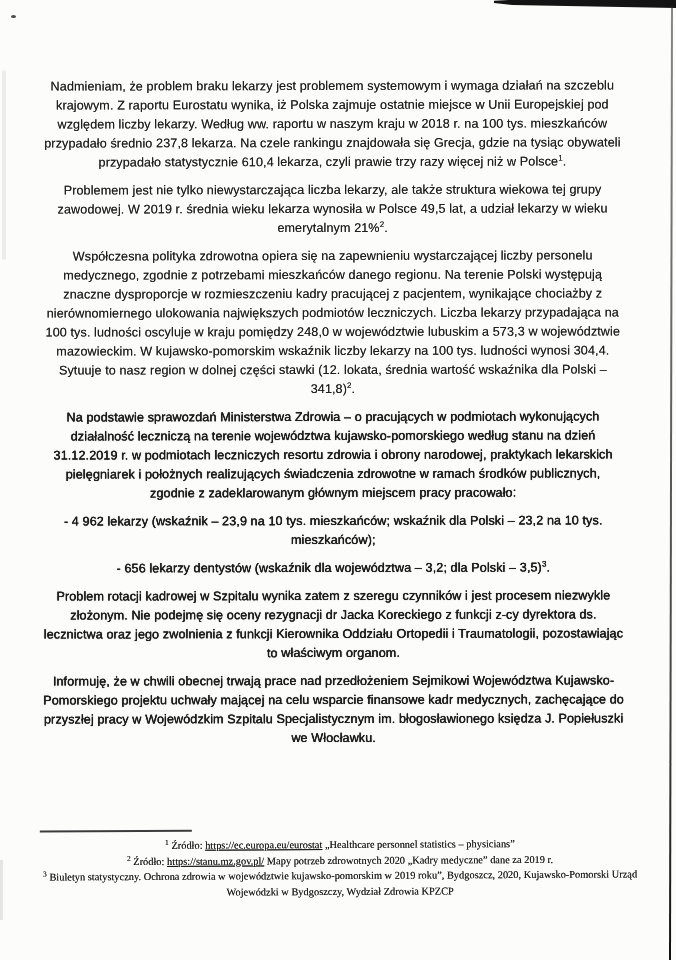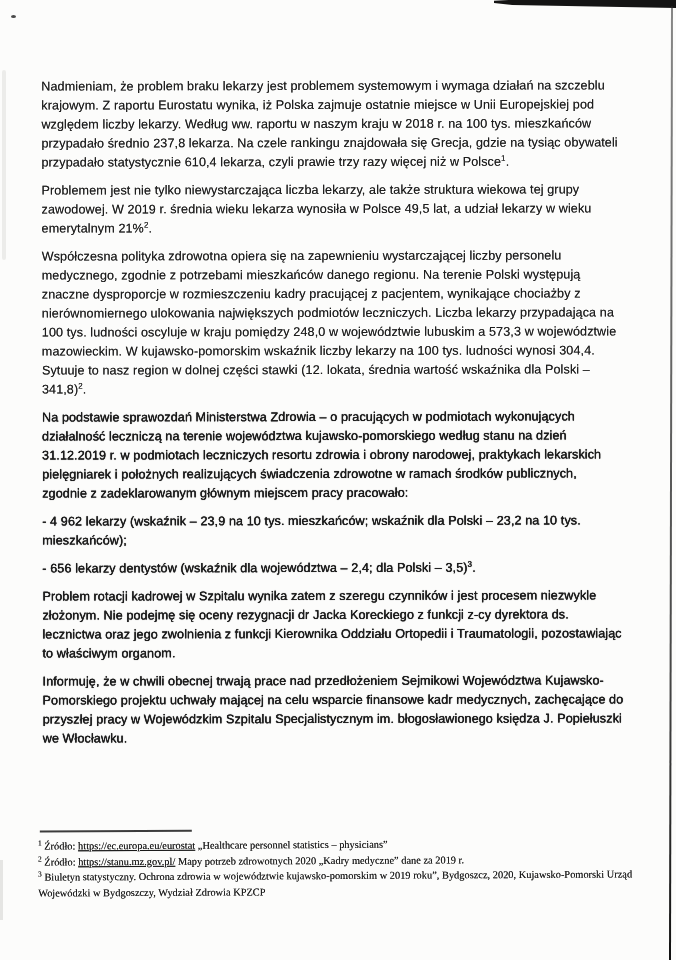--- a/index.html
+++ b/index.html
@@ -5,20 +5,21 @@
 <style>
   html, body { margin: 0; padding: 0; background: #e9e9e9; }
   .page {
     position: relative;
     width: 676px;
     height: 960px;
     margin: 0 auto;
     background: #fcfcfb;
     overflow: hidden;
     font-family: "Liberation Sans", sans-serif;
+    text-align: center;
   }
 
   
   .artifact-top-edge {
     position: absolute;
     top: 0; left: 494px; right: 0;
     height: 8px;
     background: #141414;
     clip-path: polygon(0 10%, 8% 0, 100% 0, 100% 100%, 10% 62%, 0 38%);
   }
@@ -118,21 +119,21 @@
     <p class="para"><span>Nadmieniam, że problem braku lekarzy jest problemem systemowym i wymaga działań na szczeblu krajowym. Z raportu Eurostatu wynika, iż Polska zajmuje ostatnie miejsce w Unii Europejskiej pod względem liczby lekarzy. Według ww. raportu w naszym kraju w 2018 r. na 100 tys. mieszkańców przypadało średnio 237,8 lekarza. Na czele rankingu znajdowała się Grecja, gdzie na tysiąc obywateli przypadało statystycznie 610,4 lekarza, czyli prawie trzy razy więcej niż w Polsce</span><sup class="ref">1</sup><span>.</span></p>
 
     <p class="para"><span>Problemem jest nie tylko niewystarczająca liczba lekarzy, ale także struktura wiekowa tej grupy zawodowej. W 2019 r. średnia wieku lekarza wynosiła w Polsce 49,5 lat, a udział lekarzy w wieku emerytalnym 21%</span><sup class="ref">2</sup><span>.</span></p>
 
     <p class="para"><span>Współczesna polityka zdrowotna opiera się na zapewnieniu wystarczającej liczby personelu medycznego, zgodnie z potrzebami mieszkańców danego regionu. Na terenie Polski występują znaczne dysproporcje w rozmieszczeniu kadry pracującej z pacjentem, wynikające chociażby z nierównomiernego ulokowania największych podmiotów leczniczych. Liczba lekarzy przypadająca na 100 tys. ludności oscyluje w kraju pomiędzy 248,0 w województwie lubuskim a 573,3 w województwie mazowieckim. W kujawsko-pomorskim wskaźnik liczby lekarzy na 100 tys. ludności wynosi 304,4. Sytuuje to nasz region w dolnej części stawki (12. lokata, średnia wartość wskaźnika dla Polski – 341,8)</span><sup class="ref">2</sup><span>.</span></p>
 
     <p class="para scan-bold"><span>Na podstawie sprawozdań Ministerstwa Zdrowia – o pracujących w podmiotach wykonujących działalność leczniczą na terenie województwa kujawsko-pomorskiego według stanu na dzień 31.12.2019 r. w podmiotach leczniczych resortu zdrowia i obrony narodowej, praktykach lekarskich pielęgniarek i położnych realizujących świadczenia zdrowotne w ramach środków publicznych, zgodnie z zadeklarowanym głównym miejscem pracy pracowało:</span><sup class="ref"></sup><span></span></p>
 
     <p class="para scan-bold"><span>- 4 962 lekarzy (wskaźnik – 23,9 na 10 tys. mieszkańców; wskaźnik dla Polski – 23,2 na 10 tys. mieszkańców);</span><sup class="ref"></sup><span></span></p>
 
-    <p class="para scan-bold"><span>- 656 lekarzy dentystów (wskaźnik dla województwa – 2,4; dla Polski – 3,5)</span><sup class="ref">3</sup><span>.</span></p>
+    <p class="para scan-bold"><span>- 656 lekarzy dentystów (wskaźnik dla województwa – 3,2; dla Polski – 3,5)</span><sup class="ref">3</sup><span>.</span></p>
 
     <p class="para scan-bold"><span>Problem rotacji kadrowej w Szpitalu wynika zatem z szeregu czynników i jest procesem niezwykle złożonym. Nie podejmę się oceny rezygnacji dr Jacka Koreckiego z funkcji z-cy dyrektora ds. lecznictwa oraz jego zwolnienia z funkcji Kierownika Oddziału Ortopedii i Traumatologii, pozostawiając to właściwym organom.</span><sup class="ref"></sup><span></span></p>
 
     <p class="para scan-bold"><span>Informuję, że w chwili obecnej trwają prace nad przedłożeniem Sejmikowi Województwa Kujawsko-Pomorskiego projektu uchwały mającej na celu wsparcie finansowe kadr medycznych, zachęcające do przyszłej pracy w Wojewódzkim Szpitalu Specjalistycznym im. błogosławionego księdza J. Popiełuszki we Włocławku.</span><sup class="ref"></sup><span></span></p>
 
   </div>
 
   <div class="footnotes">
     <div class="fn-rule"></div>
 

